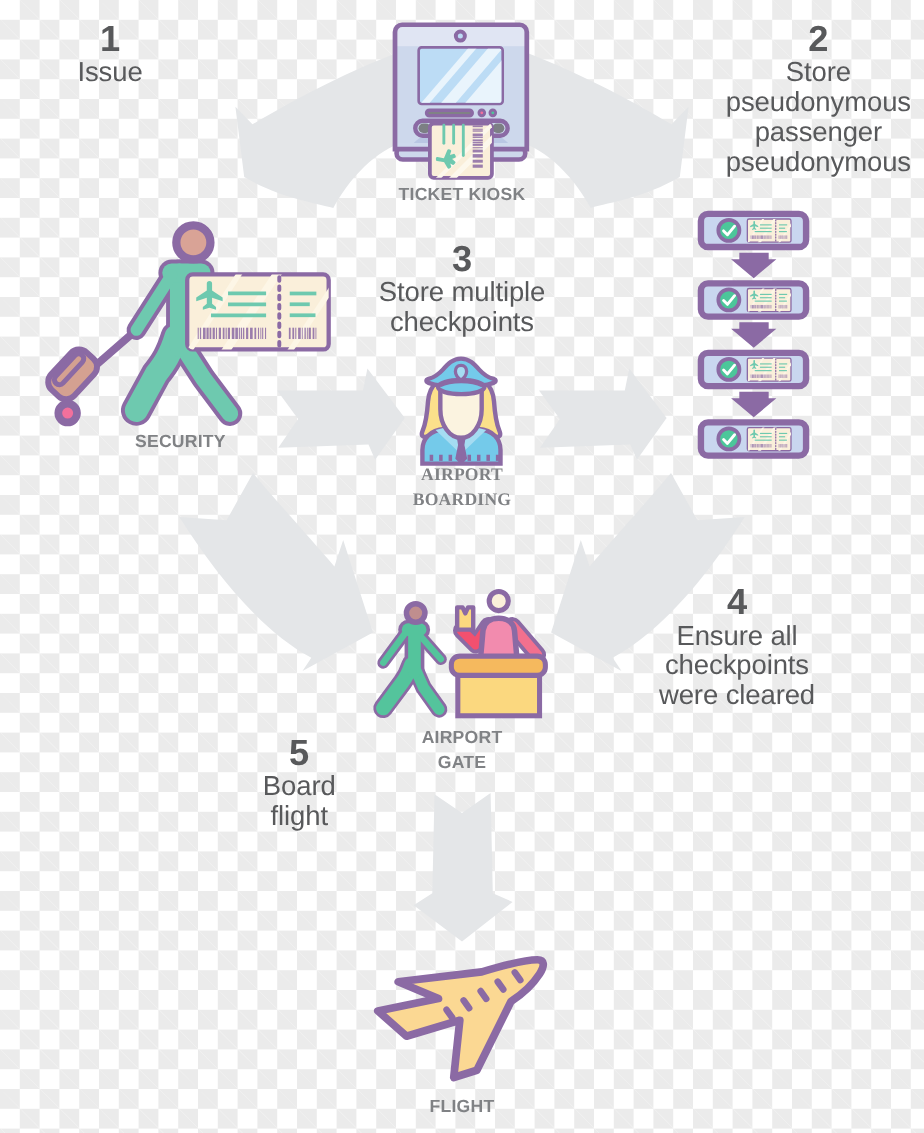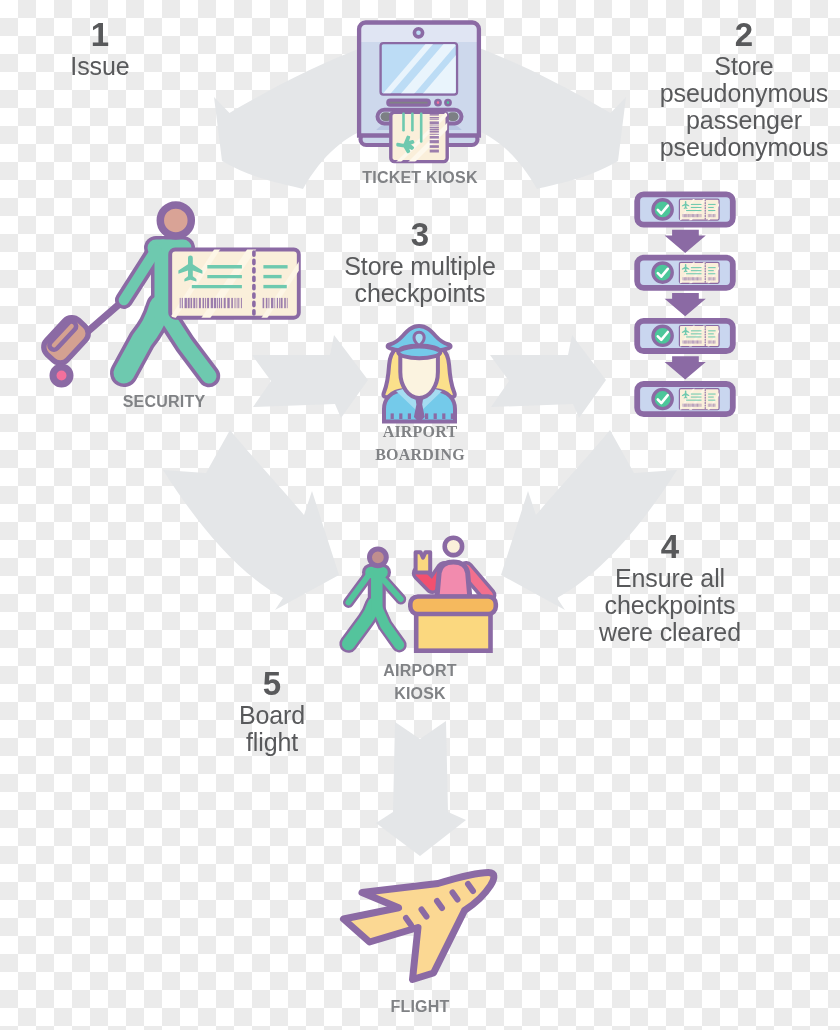--- a/index.html
+++ b/index.html
@@ -324,17 +324,17 @@
   </div>
 
   <div class="nodelabel" style="left:64px;top:390px;width:200px;">SECURITY</div>
   <div class="nodelabel" style="left:320px;top:166px;width:200px;">TICKET KIOSK</div>
   <div class="nodelabel" style="left:320px;top:420px;width:200px;font-family:Liberation Serif, serif;">
     <div>AIRPORT</div>
     <div>BOARDING</div>
   </div>
   <div class="nodelabel" style="left:320px;top:659px;width:200px;">
     <div>AIRPORT</div>
-    <div>KIOSK</div>
+    <div>GATE</div>
   </div>
   <div class="nodelabel" style="left:320px;top:995px;width:200px;">FLIGHT</div>
 
 </div>
 
 </body></html>

